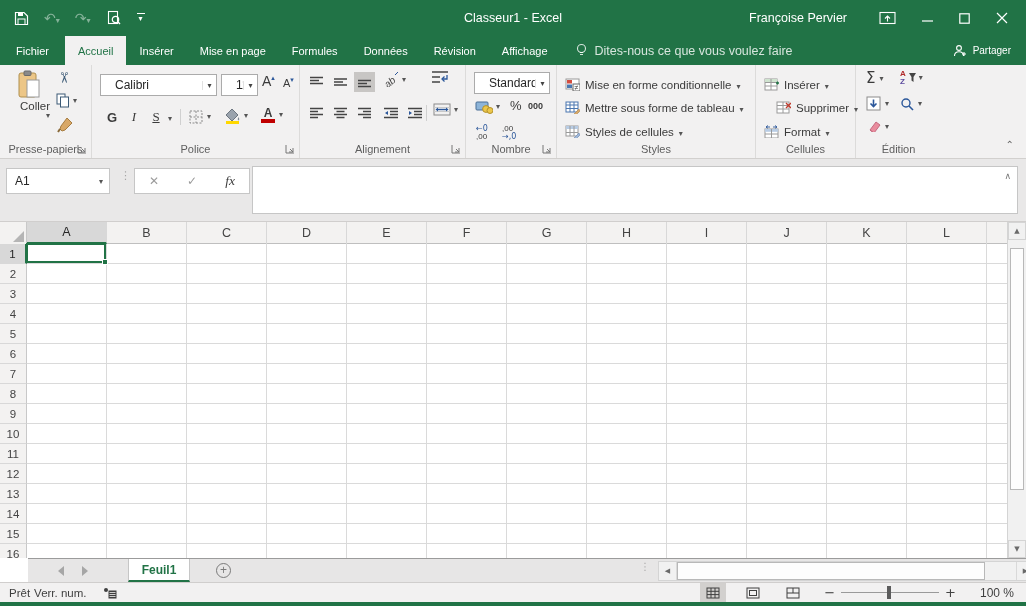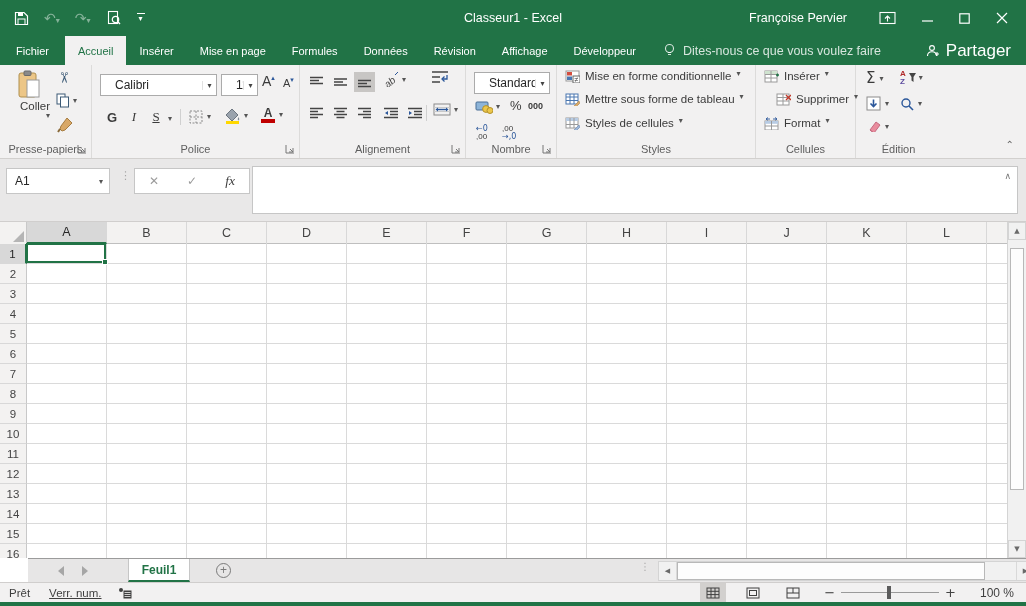--- a/index.html
+++ b/index.html
@@ -16,33 +16,33 @@
   .win-title { position:absolute; left:50%; transform:translateX(-50%); font-size:12.5px; }
   .tb-right { position:absolute; right:0; top:0; height:36px; display:flex; align-items:center; gap:26px; padding-right:18px; }
   .username { font-size:12.5px; margin-right:6px; }
 
   
   .tabrow { height:29px; background:var(--accent,#217346); display:flex; align-items:stretch; position:relative; }
   .rtab { color:#fff; font-size:11px; display:flex; align-items:center; padding:0 13px; cursor:default; }
   .rtab.file { padding:0 16px; }
   .rtab.active { background:#f2f1f1; color:var(--accent,#217346); }
   .tellme { display:flex; align-items:center; gap:7px; color:rgba(255,255,255,.82); font-size:12.5px; margin-left:14px; }
-  .share { position:absolute; right:0; top:0; height:29px; display:flex; align-items:center; gap:6px; color:#fff; font-size:17px; padding-right:15px; }
+  .share { position:absolute; right:0; top:0; height:29px; display:flex; align-items:center; gap:6px; color:#fff; font-size:10px; padding-right:15px; }
 
   
   .ribbon { height:94px; background:#f2f1f1; border-bottom:1px solid #d2d0ce; display:flex; position:relative; }
   .rgroup { position:relative; height:93px; border-right:1px solid #dcdbda; }
   .grp-label { position:absolute; bottom:3px; left:0; right:0; text-align:center; font-size:11px; color:#5e5e5e; }
   .launcher { position:absolute; bottom:4px; right:4px; width:10px; height:10px; }
   .btxt { font-size:11.5px; color:#3b3b3b; }
   .dd { font-size:8px; color:#555; line-height:1; }
   .combo { background:#fff; border:1px solid #ababab; display:flex; align-items:center; font-size:12px; color:#262626; }
   .combo .cval { flex:1; padding-left:14px; white-space:nowrap; overflow:hidden; }
   .combo .carr { width:14px; text-align:center; border-left:1px solid #e1e1e1; color:#444; font-size:8px; }
-  .mini-row { position:absolute; display:flex; align-items:flex-start; gap:5px; height:21px; white-space:nowrap; }
+  .mini-row { position:absolute; display:flex; align-items:flex-end; gap:5px; height:21px; white-space:nowrap; }
   .align-btn { display:inline-flex; align-items:center; justify-content:center; width:21px; height:20px; }
   .align-btn.active { background:#c8c6c4; }
   .fontbtn { display:inline-flex; align-items:center; justify-content:center; width:20px; height:20px; font-size:13px; color:#3b3b3b; }
   .chev-collapse { position:absolute; right:12px; bottom:8px; color:#666; font-size:10px; }
 
   
   .fbar { height:63px; background:#e9e8e8; border-bottom:1px solid #d0cecd; position:relative; }
   .namebox { position:absolute; left:6px; top:9px; width:104px; height:26px; background:#fff; border:1px solid #c6c6c6; display:flex; align-items:center; }
   .namebox .nval { flex:1; padding-left:8px; font-size:12px; color:#262626; }
   .namebox .carr { width:16px; text-align:center; font-size:8px; color:#555; }
@@ -85,21 +85,21 @@
   .hdots { position:absolute; left:612px; top:5px; color:#a9a9a9; font-size:10px; line-height:5px; }
   .hscroll { position:absolute; left:630px; top:2px; width:377px; height:20px; background:#f1f1f1; border:1px solid #d4d4d4; display:flex; }
   .harrow { width:18px; height:18px; display:flex; align-items:center; justify-content:center; color:#6a6a6a; font-size:7px; border-right:1px solid #d9d9d9; }
   .harrow.r { border-right:none; border-left:1px solid #d9d9d9; }
   .hthumb { width:308px; height:18px; background:#fdfdfd; border:1px solid #b8b8b8; }
   .htrack { flex:1; }
 
   
   .statusbar { height:20px; background:#f2f1f1; border-top:1px solid #d0cecd; display:flex; align-items:center; position:relative; font-size:11.5px; color:#3f3f3f; }
   .statusbar .mode { margin-left:9px; }
-  .statusbar .numlock { margin-left:19px;text-decoration:underline; }
+  .statusbar .numlock { margin-left:4px; }
   .statusbar .macro { margin-left:16px; display:flex; align-items:center; }
   .sb-right { position:absolute; right:0; top:0; height:19px; display:flex; align-items:center; }
   .viewbtn { width:26px; height:19px; display:flex; align-items:center; justify-content:center; }
   .viewbtn.active { background:#d2d0ce; }
   .zminus { margin-left:18px; font-size:13px; color:#444; }
   .ztrack { width:98px; height:1px; background:#9a9a9a; margin:0 6px; position:relative; }
   .zthumb { position:absolute; left:46px; top:-6px; width:4px; height:13px; background:#5c5c5c; }
   .zplus { font-size:13px; color:#444; }
   .zlevel { width:52px; text-align:right; margin-right:12px; margin-left:6px; font-size:12px; }
   .greenstrip { height:4px; background:var(--accent,#217346); }
@@ -164,21 +164,20 @@
 
 <div class="tabrow">
   <div class="rtab file">Fichier</div>
   <div class="rtab active">Accueil</div>
   <div class="rtab">Insérer</div>
   <div class="rtab">Mise en page</div>
   <div class="rtab">Formules</div>
   <div class="rtab">Données</div>
   <div class="rtab">Révision</div>
   <div class="rtab">Affichage</div>
-  <div class="rtab">Développeur</div>
   <div class="tellme">
     <span>
       <svg width="13" height="15" viewBox="0 0 13 15">
           <circle cx="6.5" cy="5.5" r="4" fill="none" stroke="rgba(255,255,255,.82)" stroke-width="1.1"></circle>
           <path d="M5 9.5 h3 M5 11.5 h3" stroke="rgba(255,255,255,.82)" stroke-width="1"></path>
         </svg>
     </span>
     <span>Dites-nous ce que vous voulez faire</span>
   </div>
   <div class="share">

